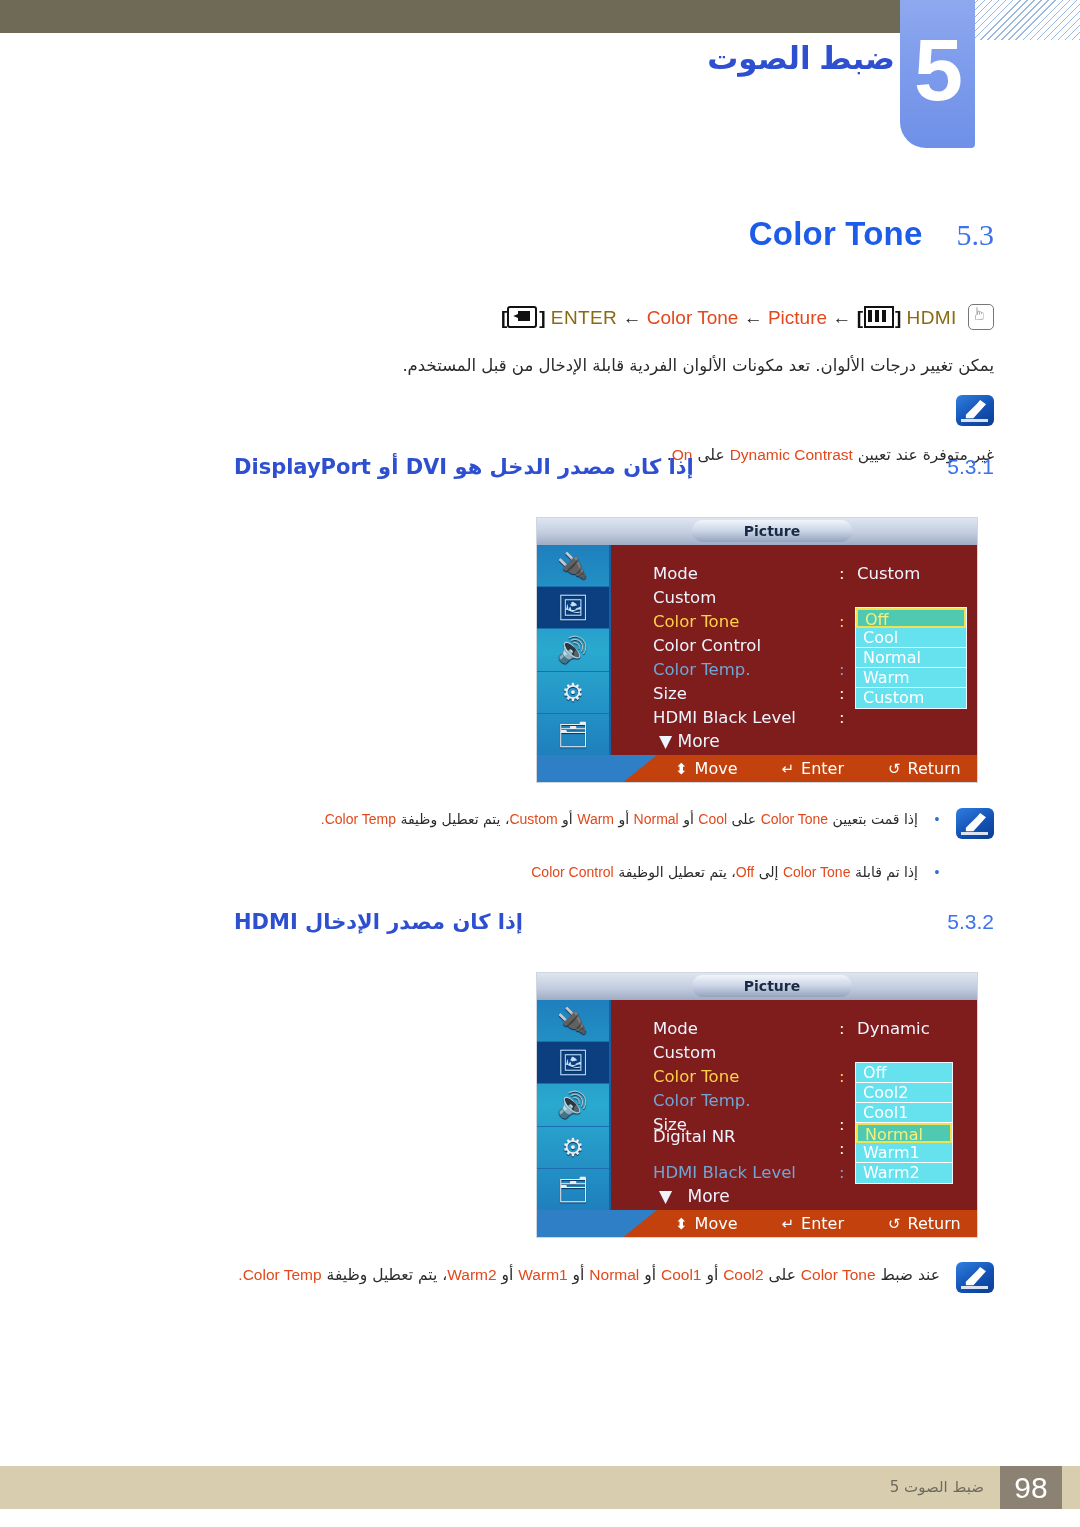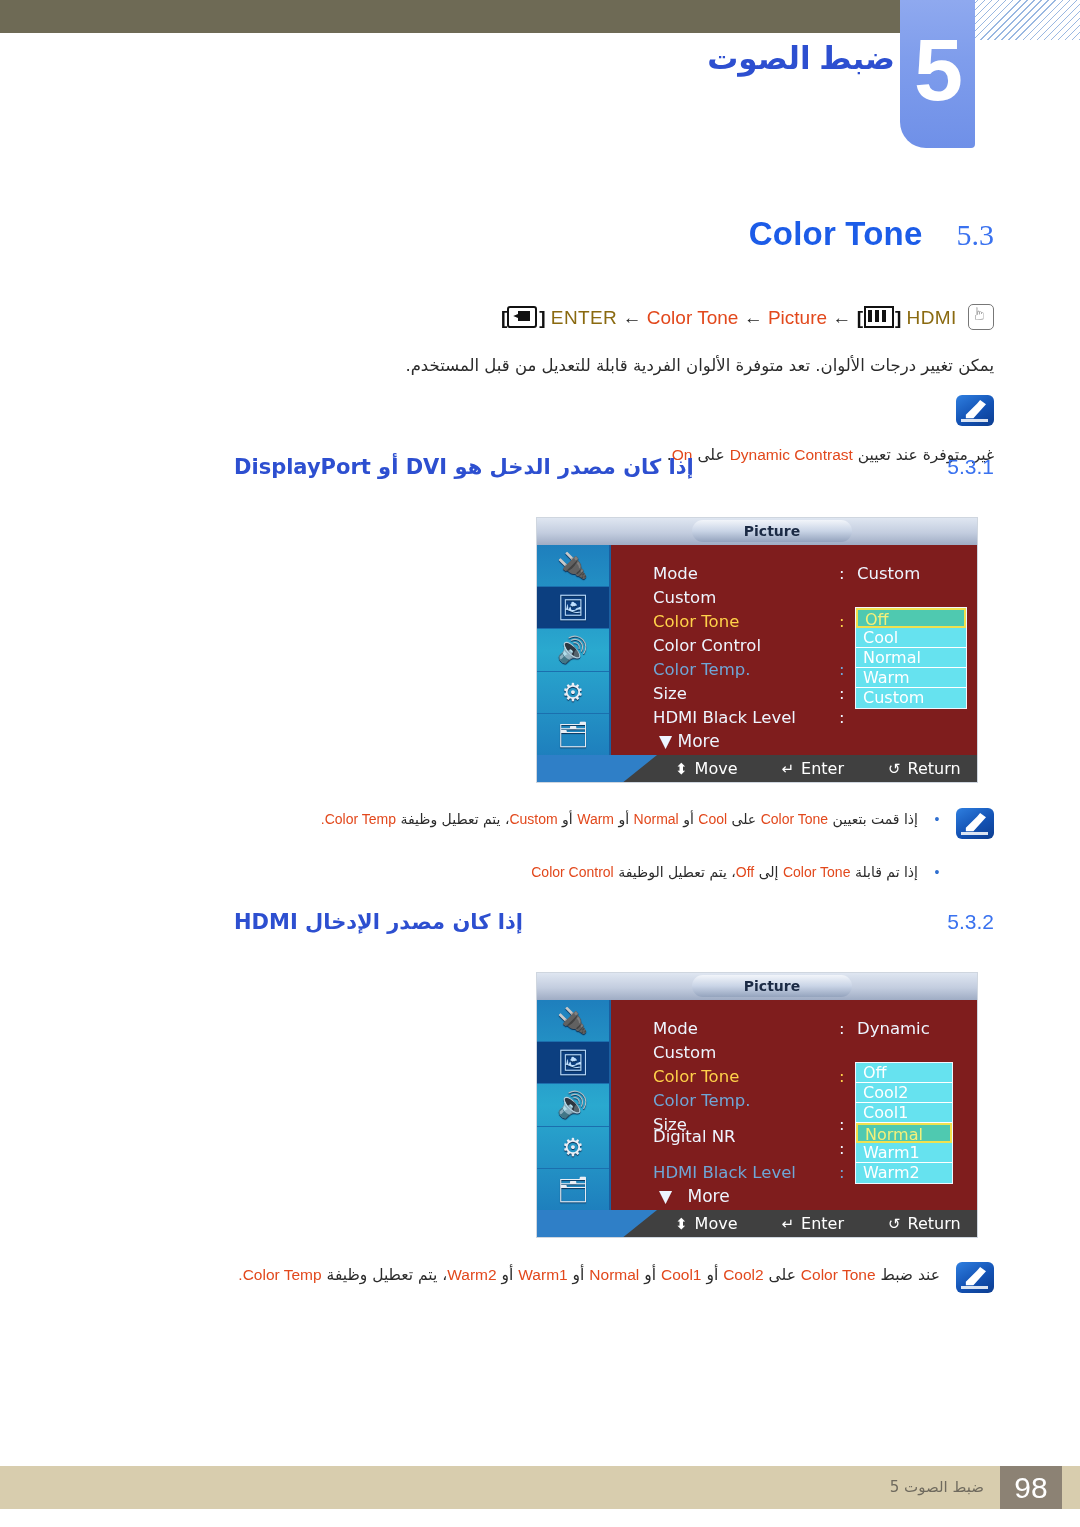--- a/index.html
+++ b/index.html
@@ -157,21 +157,21 @@
 
   .dropdown{position:absolute;border:1px solid #f2f7ff;background:#3a86c9;box-sizing:border-box;}
   .dd-item{
     height:20px;line-height:20px;font-size:16px;color:#ffffff;padding-left:7px;
     background:#66e2ef;border-bottom:1px solid #ffffff;box-sizing:border-box;white-space:nowrap;
   }
   .dd-item:last-child{border-bottom:none;}
   .dd-item.hi{background:#4fc9b0;color:#f4f07a;border:2px solid #efe14f;box-sizing:border-box;}
 
   .osd-foot{
-    position:absolute;left:0;bottom:0;width:100%;height:27px;background:#404040;
+    position:absolute;left:0;bottom:0;width:100%;height:27px;background:#c2410c;
   }
   .osd-foot .notch{
     position:absolute;left:0;top:0;width:120px;height:27px;background:#2f7fc7;
     clip-path:polygon(0 0,100% 0,72% 100%,0 100%);
   }
   .foot-items{
     position:absolute;left:138px;top:0;height:27px;line-height:27px;
     display:flex;gap:44px;font-size:16px;color:#ffffff;
   }
   .foot-items span.lbl{color:#ffffff;}
@@ -216,21 +216,21 @@
   <span class="arrow">←</span>
   <span class="item">Color Tone</span>
   <span class="arrow">←</span>
   <span class="item">Picture</span>
   <span class="arrow">←</span>
   <span class="bracket">[</span><span class="menu-ico"><i></i><i></i><i></i></span><span class="bracket">]</span>
   <span class="kw">HDMI</span>
   <span class="hand-ico"></span>
 </div>
 
-<div class="para-ar" style="top:352px;">يمكن تغيير درجات الألوان. تعد متوفرة الألوان الفردية قابلة للتعديل من قبل المستخدم.</div>
+<div class="para-ar" style="top:352px;">يمكن تغيير درجات الألوان. تعد مكونات الألوان الفردية قابلة الإدخال من قبل المستخدم.</div>
 
 <div class="note-row" style="top:395px;flex-direction:column;">
   <div class="note-ico"></div>
   <div class="note-text">
     <span>غير متوفرة عند تعيين</span>
     <span class="en">Dynamic Contrast</span>
     <span>على</span>
     <span class="en">On</span><span>.</span>
   </div>
 </div>

